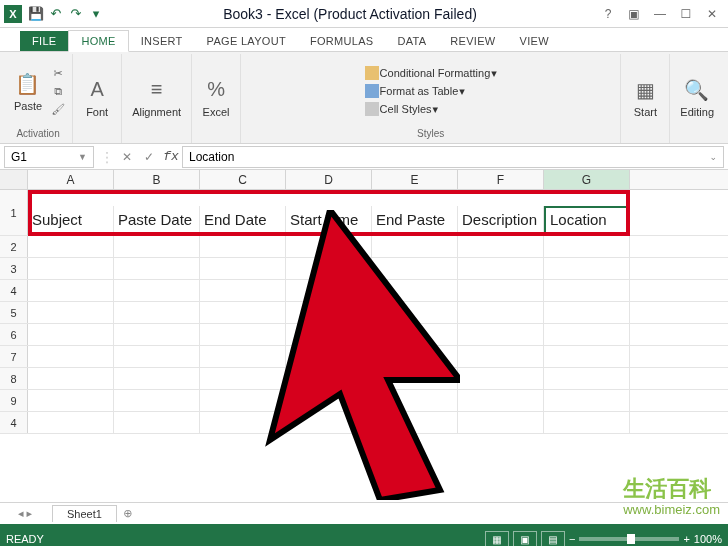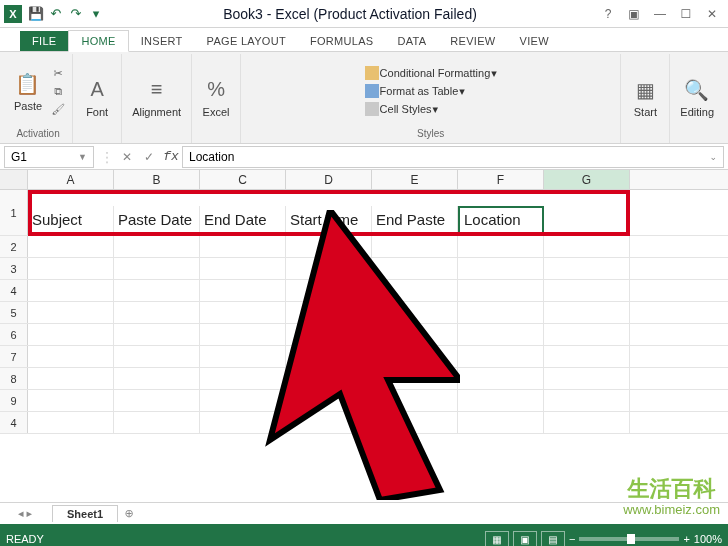--- a/index.html
+++ b/index.html
@@ -59,35 +59,35 @@
 .row.rn { height: 22px; }
 .row.r1 .cell.g-sel { border: 2px solid #217346; }
 
 
 .red-box { position: absolute; top: 20px; left: 28px; width: 602px; height: 46px; border: 4px solid #d6001c; pointer-events: none; }
 
 
 .sheet-tabs { height: 22px; background: #fff; border-top: 1px solid #d4d4d4; display: flex; align-items: center; font-size: 11px; }
 .sheet-nav { width: 50px; display:flex; align-items:center; justify-content:center; gap:4px; color:#888;}
 .sheet-tab { padding: 2px 14px; border: 1px solid #ccc; border-bottom: none; background: #fff; margin-left: 2px; color:#333;}
-.sheet-tab.active { font-weight: 700; }
+.sheet-tab.active { font-weight: 400; }
 .sheet-add { width: 22px; text-align: center; color: #888; }
 
 
 .status-bar { height: 30px; background: #217346; color: #fff; display: flex; align-items: center; justify-content: space-between; padding: 0 6px; font-size: 11px; }
 .status-bar .views { display:flex; gap:4px; align-items:center;}
 .status-bar .view-btn { width: 24px; height: 16px; border: 1px solid rgba(255,255,255,0.5); display:flex; align-items:center; justify-content:center; font-size: 10px;}
 .zoom-slider { width: 100px; height: 4px; background: rgba(255,255,255,0.4); position: relative; }
 .zoom-slider .knob { position:absolute; left:48px; top:-3px; width:8px; height:10px; background:#fff; }
 
 
 .cursor-overlay { position: absolute; left: 200px; top: 210px; width: 260px; height: 290px; pointer-events: none; z-index: 50; }
 
 
-.watermark { position: absolute; right: 8px; bottom: 28px; z-index: 60; font-size: 13px; color: #7fb040; font-family: Arial; text-align: center; line-height: 1.2; }
+.watermark { position: absolute; right: 8px; bottom: 28px; z-index: 60; font-size: 13px; color: #7fb040; font-family: Arial; text-align: left; line-height: 1.2; }
 .watermark .cn { font-size: 22px; font-weight: bold; color: #8bc34a; }
 </style>
 </head>
 <body>
 
 <div class="titlebar">
   <div class="excel-logo">X</div>
   <div class="qat">
     <span class="qat-icon">💾</span>
     <span class="qat-icon">↶</span>
@@ -221,20 +221,21 @@
   </div>
 
   <div class="rows">
     <div class="row r1">
       <div class="row-h">1</div>
       <div class="cell">Subject</div>
       <div class="cell">Paste Date</div>
       <div class="cell">End Date</div>
       <div class="cell">Start Time</div>
       <div class="cell">End Paste</div>
+      <div class="cell">Description</div>
       <div class="cell g-sel">Location</div>
     </div>
     <div class="row rn">
         <div class="row-h">2</div>
         <div class="cell"></div>
         <div class="cell"></div>
         <div class="cell"></div>
         <div class="cell"></div>
         <div class="cell"></div>
         <div class="cell"></div>

